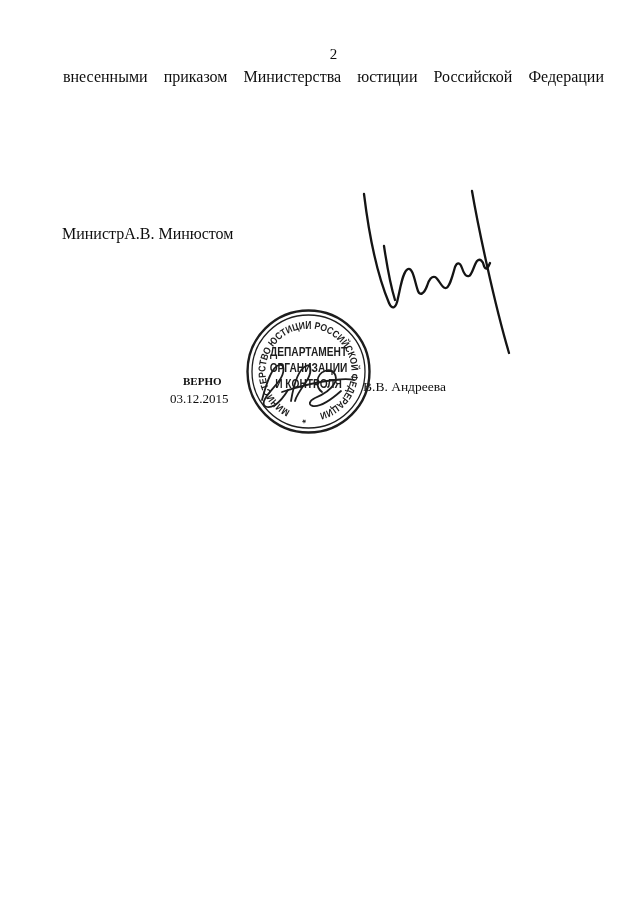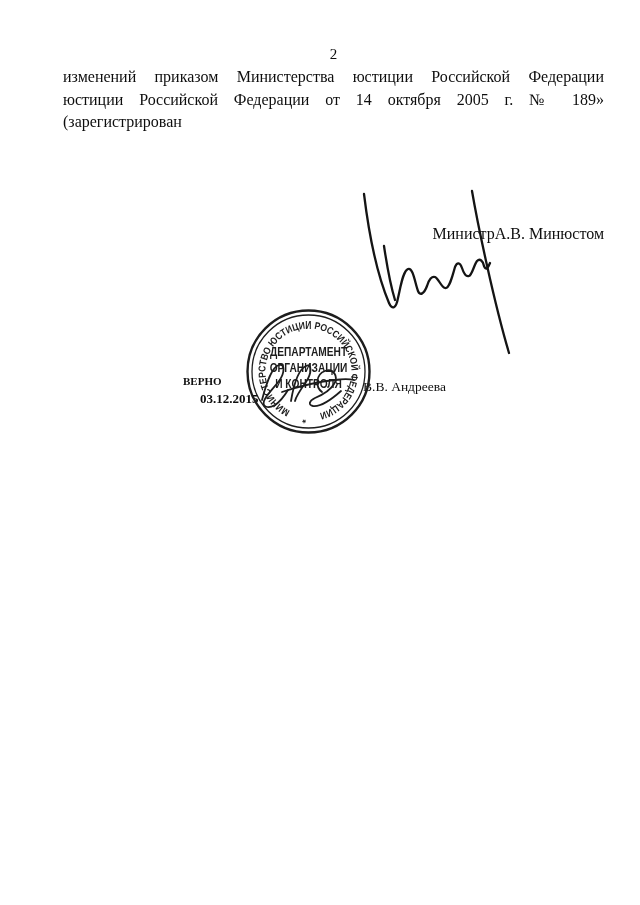--- a/index.html
+++ b/index.html
@@ -21,30 +21,29 @@
   }
   .pline {
     line-height:22.6px; height:22.6px;
     text-align:justify; text-align-last:justify;
     white-space:normal;
   }
   .pline.last { text-align-last:left; }
   .sign-row {
     position:absolute; left:62px; top:225px; width:542px;
     font-size:16px;
-    display:flex; justify-content:flex-end;
+    display:flex; justify-content:flex-start;
   }
   .verno-label {
     position:absolute; left:183px; top:375px;
     font-size:11px; font-weight:bold;
   }
   .verno-date {
-    position:absolute; left:200px; top:391px;
+    position:absolute; left:170px; top:391px;
     font-size:13px;
-    font-weight:bold;
   }
   .certifier {
     position:absolute; left:363px; top:379px;
     font-size:13.5px; z-index:1;
   }
   .overlay {
     position:absolute; left:0; top:0; z-index:5;
     pointer-events:none;
   }
   .stamp-ring-text {
@@ -58,22 +57,21 @@
   }
 </style>
 </head>
 <body>
 
 <div class="page">
 
   <div class="page-number">2</div>
 
   <div class="paragraph">
-    <div class="pline">изменений приказом Министерства юстиции Российской Федерации</div>
-    <div class="pline">юстиции Российской Федерации от 14 октября 2005 г. № 189» (зарегистрирован</div>
+    <div class="pline">внесенными приказом Министерства юстиции Российской Федерации</div>
   </div>
 
   <div class="sign-row">
     <span>Министр</span>
     <span>А.В. Минюстом</span>
   </div>
 
   <div class="verno-label">ВЕРНО</div>
   <div class="verno-date">03.12.2015</div>
   <div class="certifier">В.В. Андреева</div>

